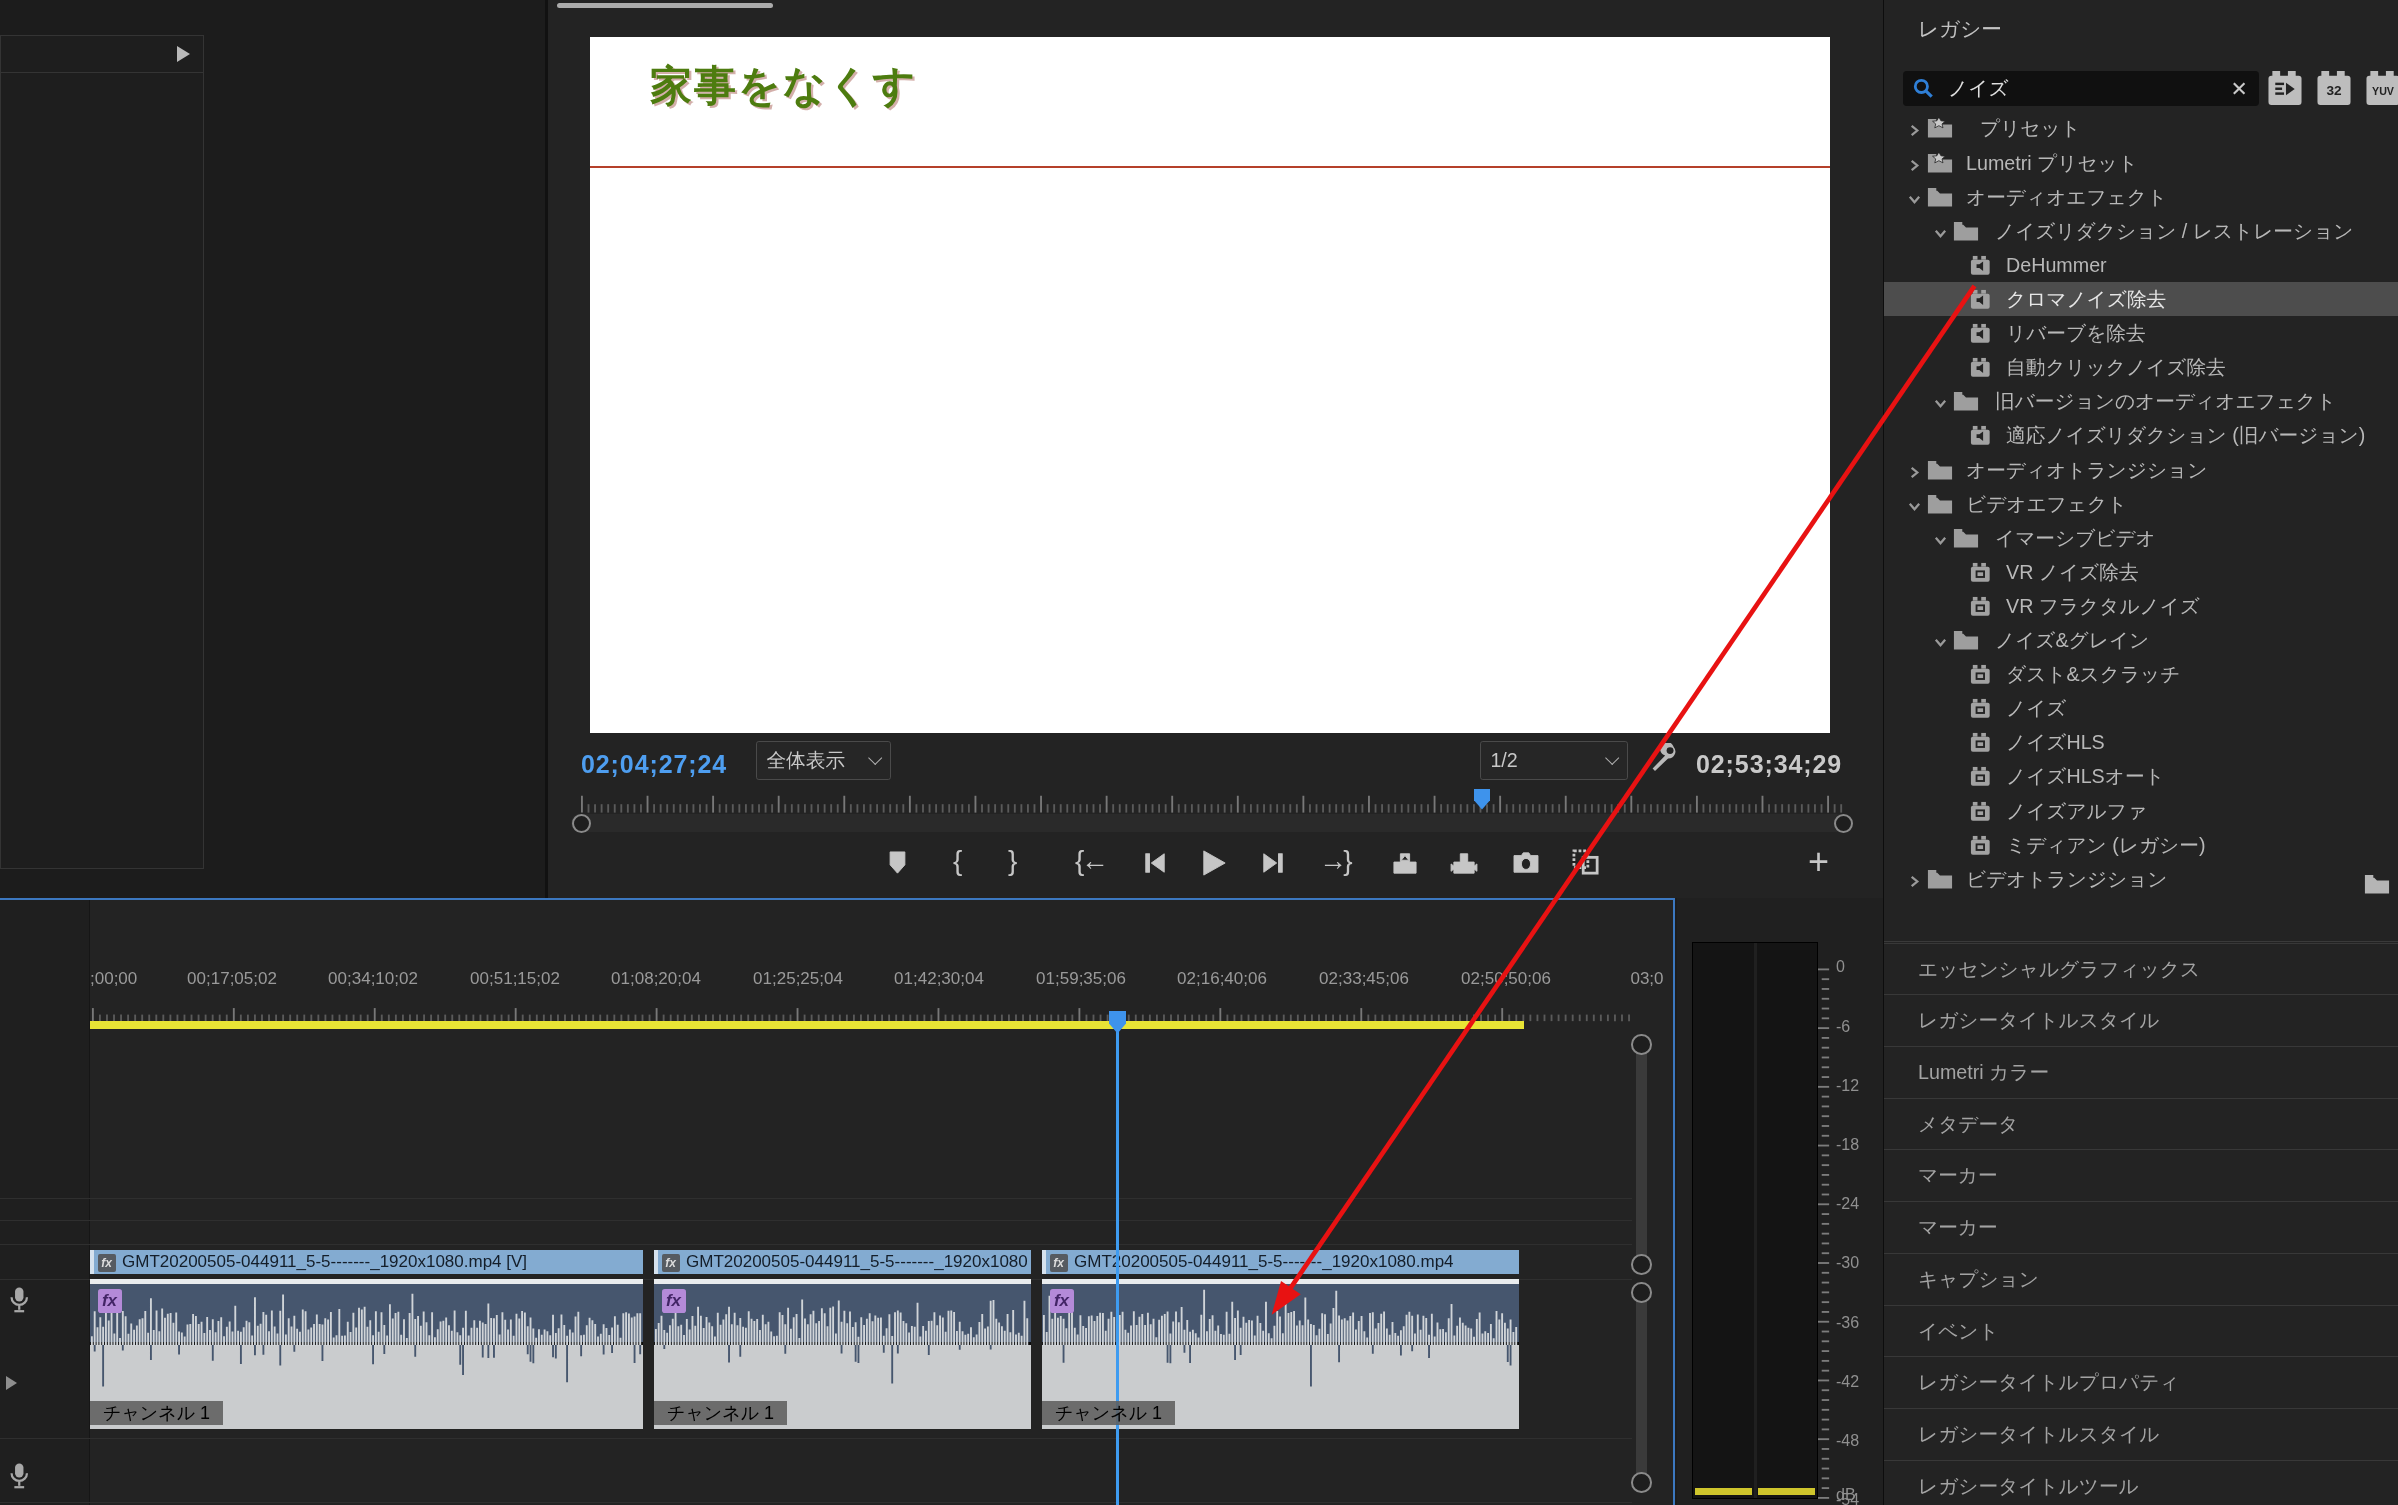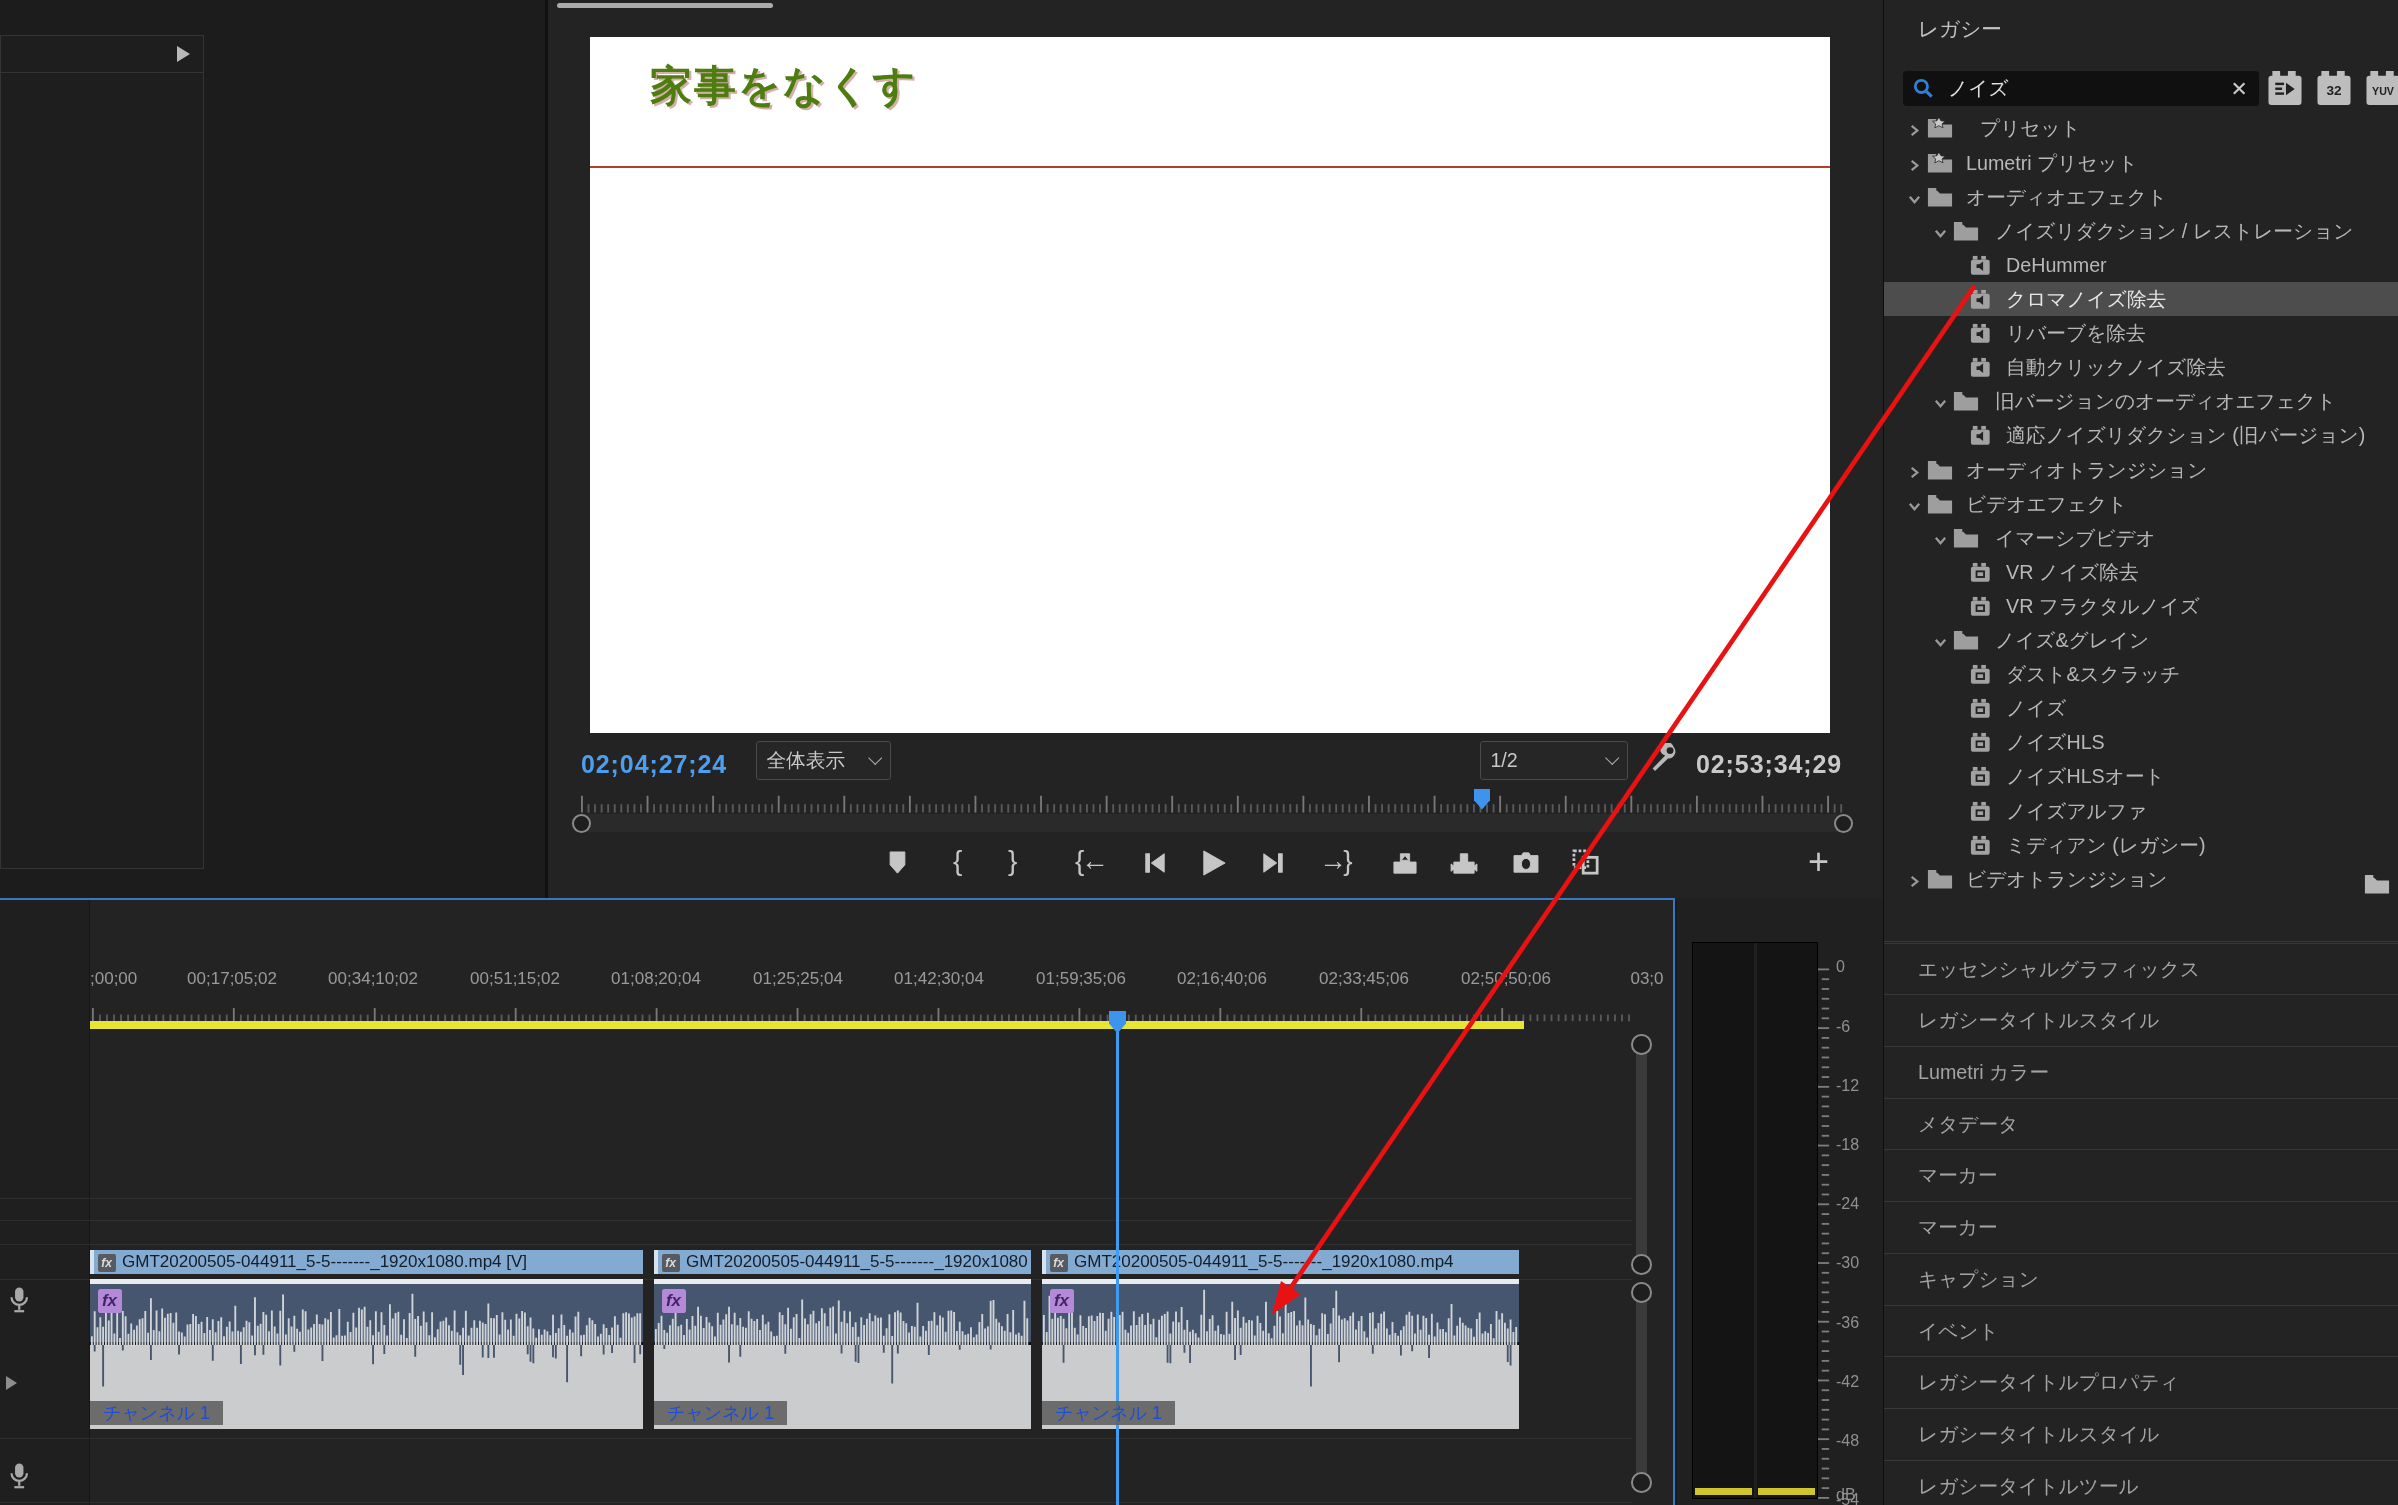--- a/index.html
+++ b/index.html
@@ -52,21 +52,21 @@
   .fx-gray{position:absolute;left:7.5px;top:3.7px;width:18px;height:18px;background:#565b61;color:#dcdcdc;
     font-style:italic;font-weight:700;font-size:12px;display:flex;align-items:center;justify-content:center;border-radius:1.9px;}
   .vclip .vname{position:absolute;left:32px;top:0;right:3.7px;font-size:17px;color:#141e2a;line-height:24px;white-space:nowrap;overflow:hidden;}
   .aclip{position:absolute;top:1277px;height:150px;background:#caccce;box-sizing:border-box;}
   .aclip .topstrip{position:absolute;left:0;top:0;width:100%;height:4.7px;background:#e9ecee;}
   .aclip .navy{position:absolute;left:0;top:4.7px;width:100%;height:60px;background:#46566e;}
   .aclip .baseline{position:absolute;left:0;top:63px;width:100%;height:2.8px;background:#0c0c0c;}
   .fx-purple{position:absolute;left:7.5px;top:10.3px;width:24px;height:24px;background:#b48ad8;color:#432566;
     font-style:italic;font-weight:700;font-size:17px;display:flex;align-items:center;justify-content:center;border-radius:2.8px;z-index:3;}
   .chan-badge{position:absolute;left:0;bottom:3.7px;height:24px;padding:0 13px;background:rgba(95,95,95,.88);
-    color:#1d4ed8;font-size:18px;display:flex;align-items:center;z-index:3;}
+    color:#000000;font-size:18px;display:flex;align-items:center;z-index:3;}
   .tl-playhead-line{background:#3e9bf0;width:2.8px;}
   .vscroll{background:#3a3a3a;border-radius:5.6px;}
   
   .meter-panel{left:1677px;top:898px;width:206px;height:608px;background:#202020;}
   .meter-box{position:absolute;left:15px;top:44px;width:126px;height:557px;background:#141414;border:0.9px solid #000;box-sizing:border-box;}
   .meter-div{position:absolute;left:61px;top:0;width:2.8px;height:100%;background:#202020;}
   .meter-yellow{position:absolute;bottom:2.8px;height:7.5px;background:#cfc52c;}
   .meter-label{position:absolute;color:#909090;font-size:16px;transform:translateY(-50%);}
   
   .effects-panel{left:1883px;top:0;width:515px;height:1506px;background:#232323;border-left:1.9px solid #0d0d0d;box-sizing:border-box;}

